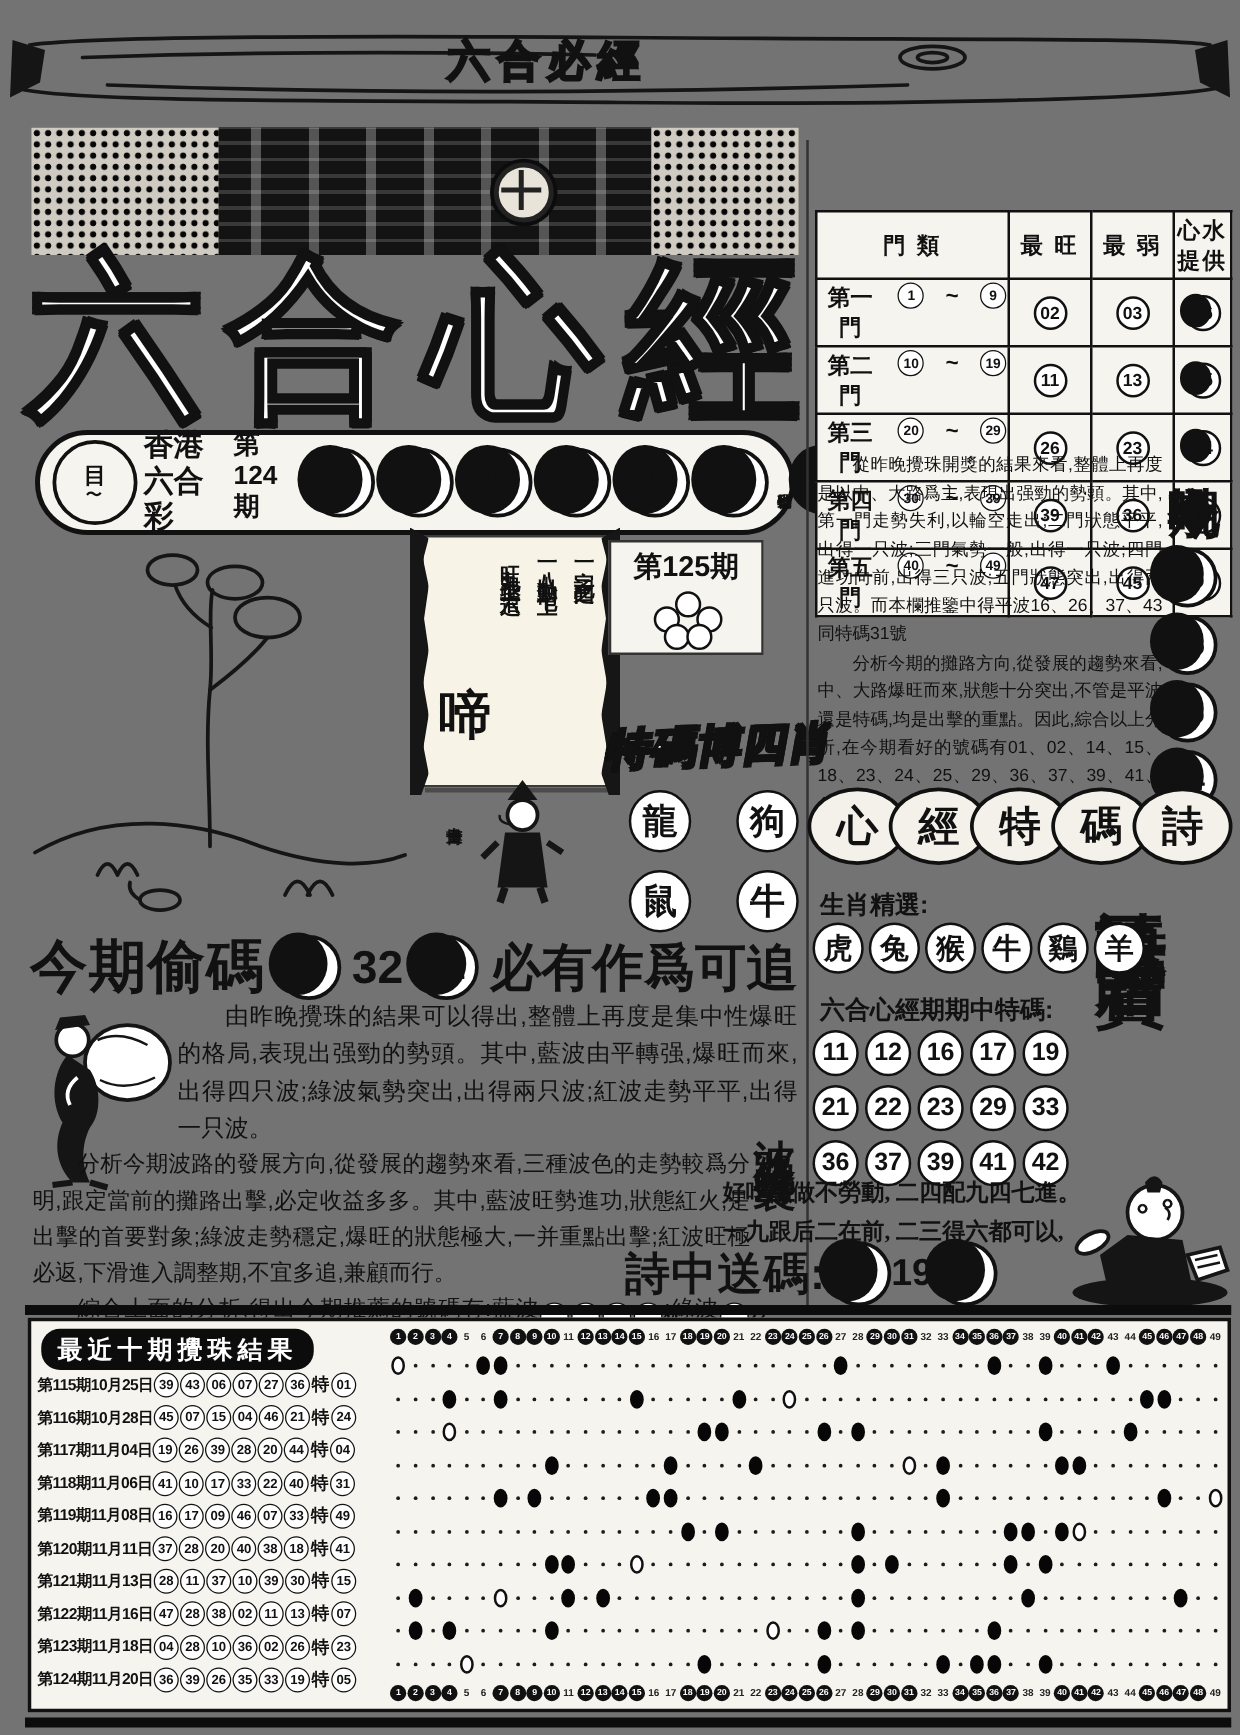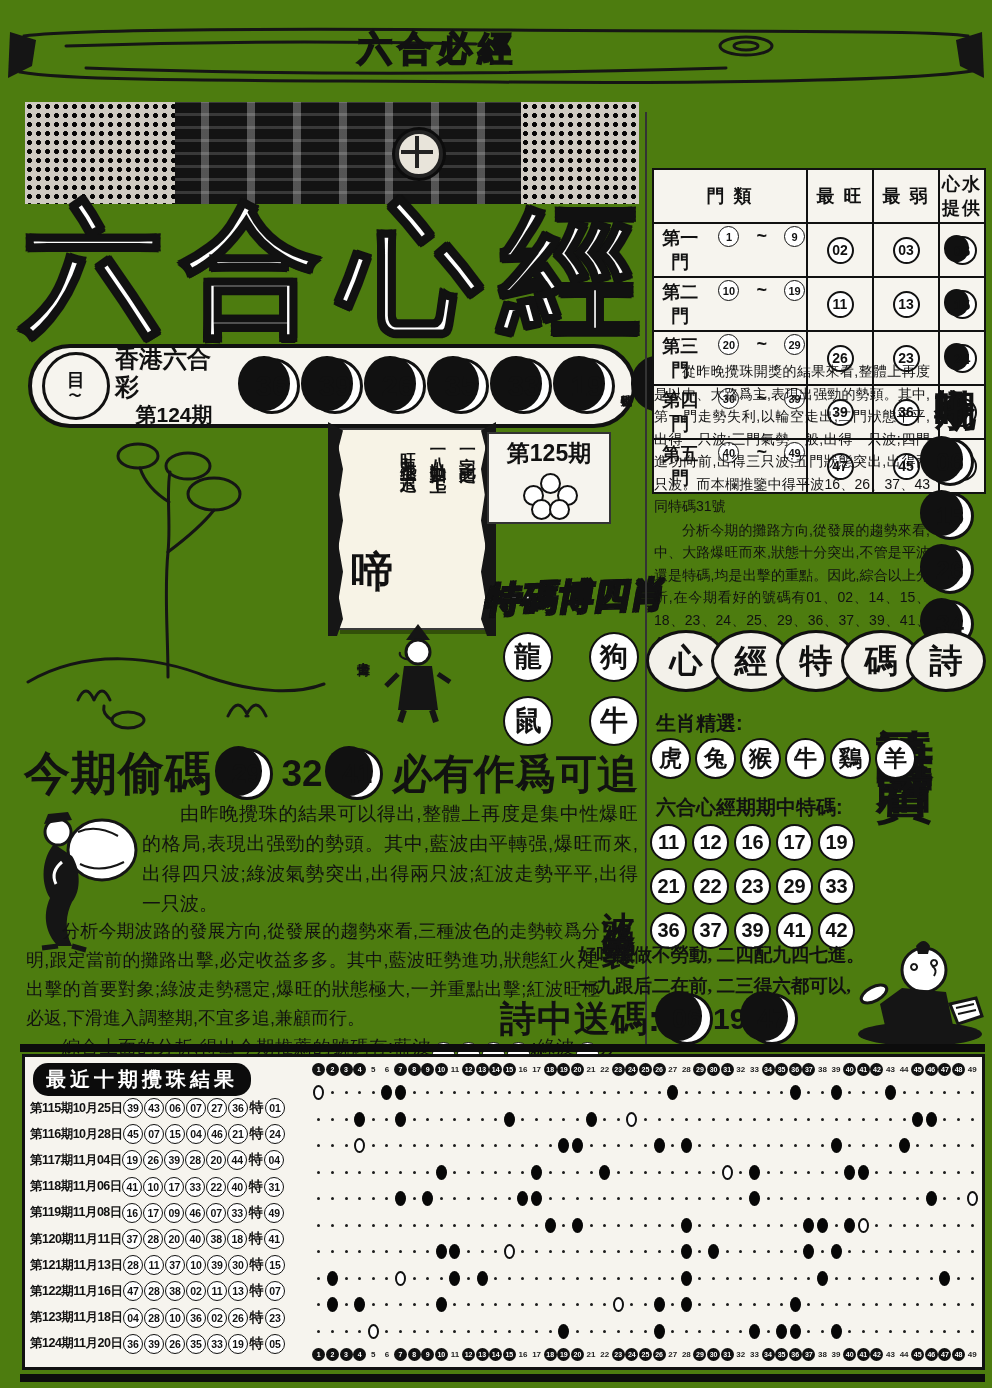--- a/index.html
+++ b/index.html
@@ -1,16 +1,16 @@
 <!DOCTYPE html>
 <html><head>
 <meta charset="utf-8">
 <style>
   html,body{margin:0;padding:0;background:#888}
-  #page{position:relative;width:992px;height:1388px;background:#4d7c0f;
+  #page{position:relative;width:992px;height:1388px;background:#737373;
         font-family:"Liberation Sans","DejaVu Sans",sans-serif;color:#111;overflow:hidden}
   .abs{position:absolute}
   .vert{writing-mode:vertical-rl;text-orientation:upright;line-height:1}
   .outl{color:#fff;-webkit-text-stroke:3px #111;
         text-shadow:2px 2px 0 #111,-2px 2px 0 #111,2px -2px 0 #111,-2px -2px 0 #111,0 3px 0 #111}
   .outl2{color:#fff;-webkit-text-stroke:1.6px #111;
         text-shadow:1.5px 1.5px 0 #111,-1.5px 1.5px 0 #111,1.5px -1.5px 0 #111,-1.5px -1.5px 0 #111}
   
   .circ{display:inline-flex;align-items:center;justify-content:center;background:#fff;
         border:2px solid #111;border-radius:50%;font-weight:700;box-sizing:border-box;flex:none}
@@ -43,21 +43,21 @@
   .embl::after{content:"";position:absolute;left:2px;top:16px;width:32px;height:4px;background:#222}
   
   .bigtitle{left:22px;top:202px;width:618px;display:flex;justify-content:space-between;
             font-weight:900;font-size:140px;line-height:135px;font-family:"Liberation Sans",sans-serif}
   
   .rbar{left:28px;top:344px;width:608px;height:84px;border:4px solid #111;border-radius:42px;
         display:flex;align-items:center;padding:0 8px 0 10px;gap:5px;box-sizing:border-box;background:#f6f4ee}
   .logo{width:62px;height:62px;border:3px solid #111;border-radius:50%;display:flex;flex-direction:column;
         align-items:center;justify-content:center;font-weight:900;font-size:18px;line-height:1;flex:none}
   .logo i{font-style:normal;font-size:13px;letter-spacing:2px}
-  .brand{display:flex;flex-direction:column;align-items:center;font-weight:900;line-height:1.2;flex:none;width:118px}
+  .brand{display:flex;flex-direction:row;font-weight:900;line-height:1.2;flex:none;width:118px}
   .brand .b1{font-size:24px}.brand .b2{font-size:21px}
   .speclab{font-size:11.5px;font-weight:700;letter-spacing:0;flex:none}
   
   .rtitle{left:648px;top:128px;width:342px;text-align:center;font-size:23px;font-weight:900}
   table.trend{position:absolute;left:652px;top:168px;width:334px;border-collapse:collapse;background:#f6f4ee}
   table.trend th,table.trend td{border:2.5px solid #111;text-align:center;padding:2px 1px}
   table.trend th{font-size:18px;font-weight:900;letter-spacing:2px;height:32px}
   table.trend td{height:31px}
   .gatecell{display:flex;justify-content:flex-start;gap:17px;padding-left:4px;
             font-weight:900;font-size:18px}

